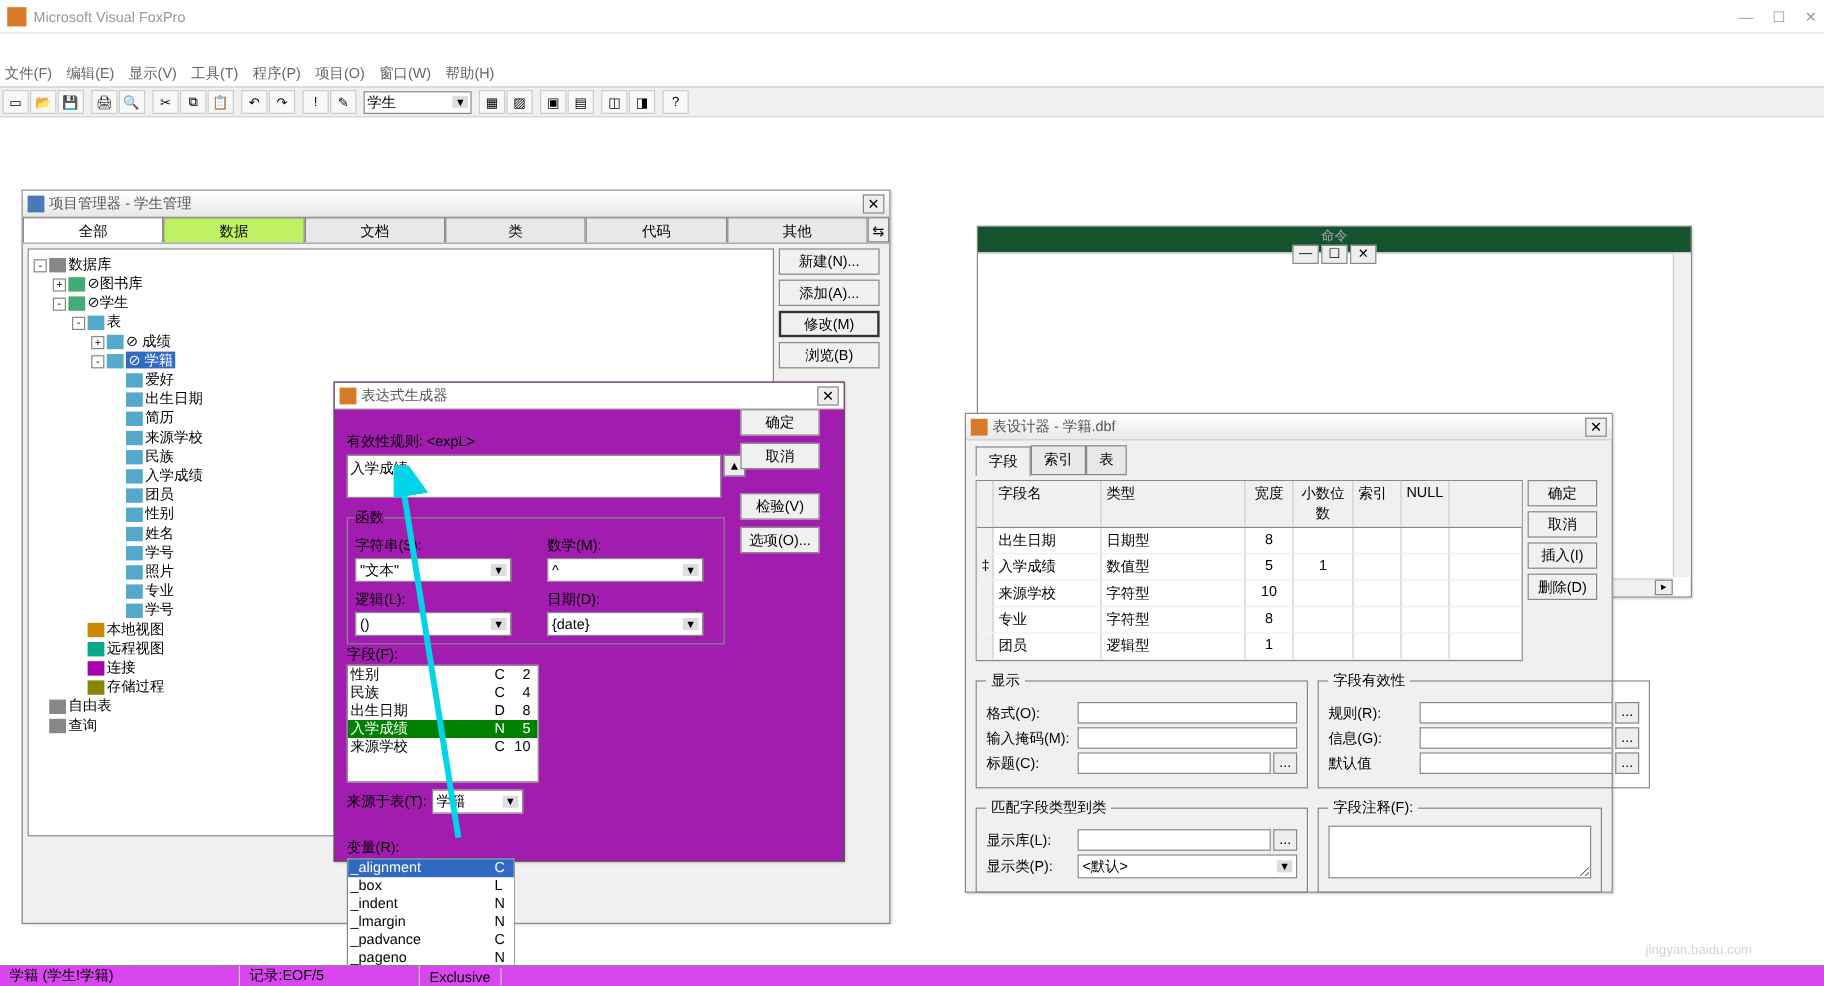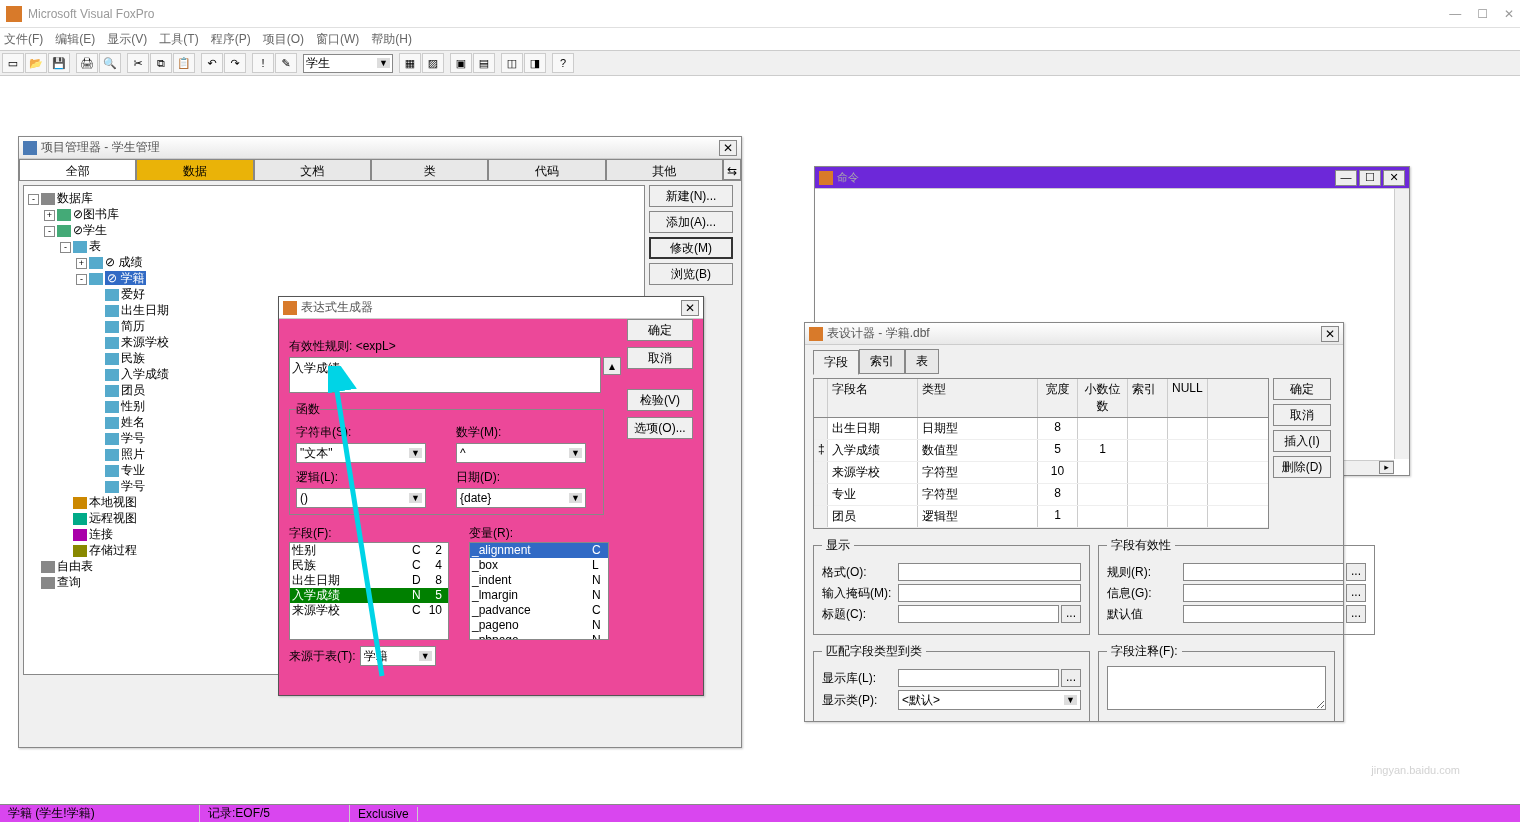--- a/index.html
+++ b/index.html
@@ -2,84 +2,84 @@
 <html><head>
 <meta charset="utf-8">
 <style>
 * { box-sizing: border-box; margin: 0; padding: 0; font-family: "Microsoft YaHei", SimSun, sans-serif; font-size: 12px; }
 body { background: #fff; width: 1520px; height: 822px; overflow: hidden; position: relative; }
 .titlebar { height: 28px; background: #fff; display: flex; align-items: center; padding: 0 6px; border-bottom: 1px solid #e0e0e0; }
 .titlebar .icon { width: 16px; height: 16px; background: #d87a2a; margin-right: 6px; }
 .titlebar .title { color: #999; flex: 1; }
 .winbtns { display: flex; gap: 16px; color: #999; }
 .winbtns span { cursor: pointer; }
-.menubar { height: 22px; display: flex; align-items: center; padding: 0 4px; gap: 12px; color: #666; }
+.menubar { height: 22px; display: flex; align-items: center; padding: 0 4px; gap: 12px; color: #666; margin-top: 22px; }
 .menubar span { cursor: pointer; }
 .toolbar { height: 26px; border-top: 1px solid #ccc; border-bottom: 1px solid #ccc; background: #f0f0f0; display: flex; align-items: center; padding: 0 2px; gap: 1px; }
 .tbtn { width: 22px; height: 20px; border: 1px solid #ccc; background: #f8f8f8; display: flex; align-items: center; justify-content: center; font-size: 11px; }
 .tsep { width: 4px; }
 .tcombo { width: 90px; height: 19px; border: 1px solid #888; background: #fff; display: flex; align-items: center; padding: 0 2px; }
 .tcombo .arr { margin-left: auto; font-size: 9px; background:#ddd; padding:0 2px;}
 
 .workspace { position: relative; height: 720px; background: #fff; }
 
 .window { position: absolute; background: #f0f0f0; border: 1px solid #888; box-shadow: 1px 1px 2px rgba(0,0,0,0.2); }
 .window-title { height: 22px; background: linear-gradient(#fff,#e8e8e8); border-bottom: 1px solid #ccc; display: flex; align-items: center; padding: 0 4px; }
 .window-title .wicon { width: 14px; height: 14px; margin-right: 4px; }
 .window-title .wtext { flex: 1; color: #555; }
 .window-title .wclose { width: 18px; height: 16px; border: 1px solid #888; background: #eee; text-align: center; line-height: 14px; cursor: pointer; }
 
 
 .pm { left: 18px; top: 60px; width: 724px; height: 612px; }
 .pm-tabs { height: 22px; display: flex; border-bottom: 1px solid #888; }
 .pm-tabs .tab { flex: 1; text-align: center; line-height: 22px; border: 1px solid #888; border-bottom: none; background: #e8e8e8; cursor: pointer; }
 .pm-tabs .tab.active { background: #fff; }
-.pm-tabs .tab.second { background:#eab308; }
+.pm-tabs .tab.second { background:#bef264; }
 .pm-expand { width: 18px; border:1px solid #888; background:#eee; text-align:center; line-height:22px; cursor:pointer; }
 .pm-body { display: flex; height: 498px; }
 .pm-tree { flex: 1; background: #fff; border: 1px solid #888; margin: 4px; overflow: auto; padding: 4px; }
 .pm-side { width: 92px; padding: 4px 6px 0 0; }
 .pm-side button { width: 84px; height: 22px; margin-bottom: 4px; border: 1px solid #888; background: #f0f0f0; cursor: pointer; font-size:12px;}
 .pm-foot { padding: 4px 8px; font-size:12px; border:1px solid #888; margin:0 4px 4px; height:62px; background:#f0f0f0; }
 .pm-foot div { margin: 2px 0; }
 .tree-node { white-space: nowrap; line-height: 16px; }
 .tree-indent { display: inline-block; }
 .tree-toggle { display: inline-block; width: 11px; height: 11px; border: 1px solid #888; text-align: center; line-height: 9px; font-size: 9px; margin-right: 2px; cursor: pointer; }
 .tree-icon { display:inline-block; width:14px; height:12px; margin-right:2px; vertical-align:middle; }
 .tree-sel { background: #316ac5; color: #fff; padding: 0 2px; }
 
 
-.eb { left: 278px; top: 220px; width: 426px; height: 400px; background:#ec4899; border:1px solid #555;}
+.eb { left: 278px; top: 220px; width: 426px; height: 400px; background:#a21caf; border:1px solid #555;}
 .eb .window-title { background:#fff; }
 .eb-body { padding: 17px 10px; position:relative; }
 .eb-label { margin: 2px 0; }
 .eb-expr { width: 312px; height: 36px; border: 1px solid #888; background: #fff; padding: 2px; resize:none; }
 .eb-expr-wrap { display:flex; }
 .eb-expr-btn { width:18px; height:18px; border:1px solid #888; margin-left:2px; text-align:center; line-height:16px; cursor:pointer; background:#eee;}
-.eb-rightbtns { position:absolute; right:10px; top:0; width:66px;}
+.eb-rightbtns { position:absolute; right:20px; top:0; width:66px;}
 .eb-rightbtns button { width:66px; height:22px; margin-bottom:6px; border:1px solid #888; background:#f0f0f0; cursor:pointer;}
 .eb-group { border:1px solid #888; padding:6px; margin-top:8px; width:315px; }
 .eb-row { display:flex; gap:30px; }
 .eb-col label { display:block; margin-bottom:2px;}
 .eb-combo { width:130px; height:20px; border:1px solid #888; background:#fff; display:flex; align-items:center; padding:0 3px;}
 .eb-combo .arr { margin-left:auto; font-size:9px; background:#ddd; padding:0 2px;}
-.eb-lists { display:flex; gap:20px; margin-top:10px;}
+.eb-lists { display:flex; gap:20px; margin-top:0;flex-direction:column;}
 .eb-listbox { border:1px solid #888; background:#fff; width:160px; height:98px; overflow:auto; }
 .eb-listbox .row { display:flex; padding:0 2px; line-height:15px; font-family: "Courier New", monospace; font-size:11px;}
 .eb-listbox .row.sel { background:#008000; color:#fff; }
 .eb-listbox .row.hl { background:#316ac5; color:#fff;}
 .eb-listbox .c1 { flex:1; }
 .eb-listbox .c2 { width:14px; }
 .eb-listbox .c3 { width:20px; text-align:right; padding-right:4px;}
 
 .arrow-svg { position:absolute; left:328px; top:290px; pointer-events:none; z-index:50;}
 
 
 .cmd { left: 814px; top: 90px; width: 596px; height: 310px; background:#fff; border:1px solid #888;}
-.cmd .window-title { background:#6d28d9;}
+.cmd .window-title { background:#14532d;flex-direction:column;}
 .cmd .wtext { color:#aaa; font-size:11px;}
 .cmd-btns { display:flex; gap:2px;}
 .cmd-btns span { width:22px; height:16px; border:1px solid #888; background:#eee; text-align:center; font-size:11px; cursor:pointer;}
 .cmd-body { padding:4px; height:calc(100% - 22px); overflow:auto; position:relative;}
 .cmd-scroll-r { position:absolute; right:0; top:0; bottom:16px; width:15px; background:#f0f0f0; border-left:1px solid #ccc;}
 .cmd-scroll-b { position:absolute; left:0; right:15px; bottom:0; height:15px; background:#f0f0f0; border-top:1px solid #ccc; display:flex;}
 .cmd-scroll-b .sarr { width:15px; height:13px; border:1px solid #888; background:#eee; text-align:center; font-size:9px; line-height:11px;}
 .cmd-scroll-b .sarr:last-child { margin-left:auto;}
 
 

